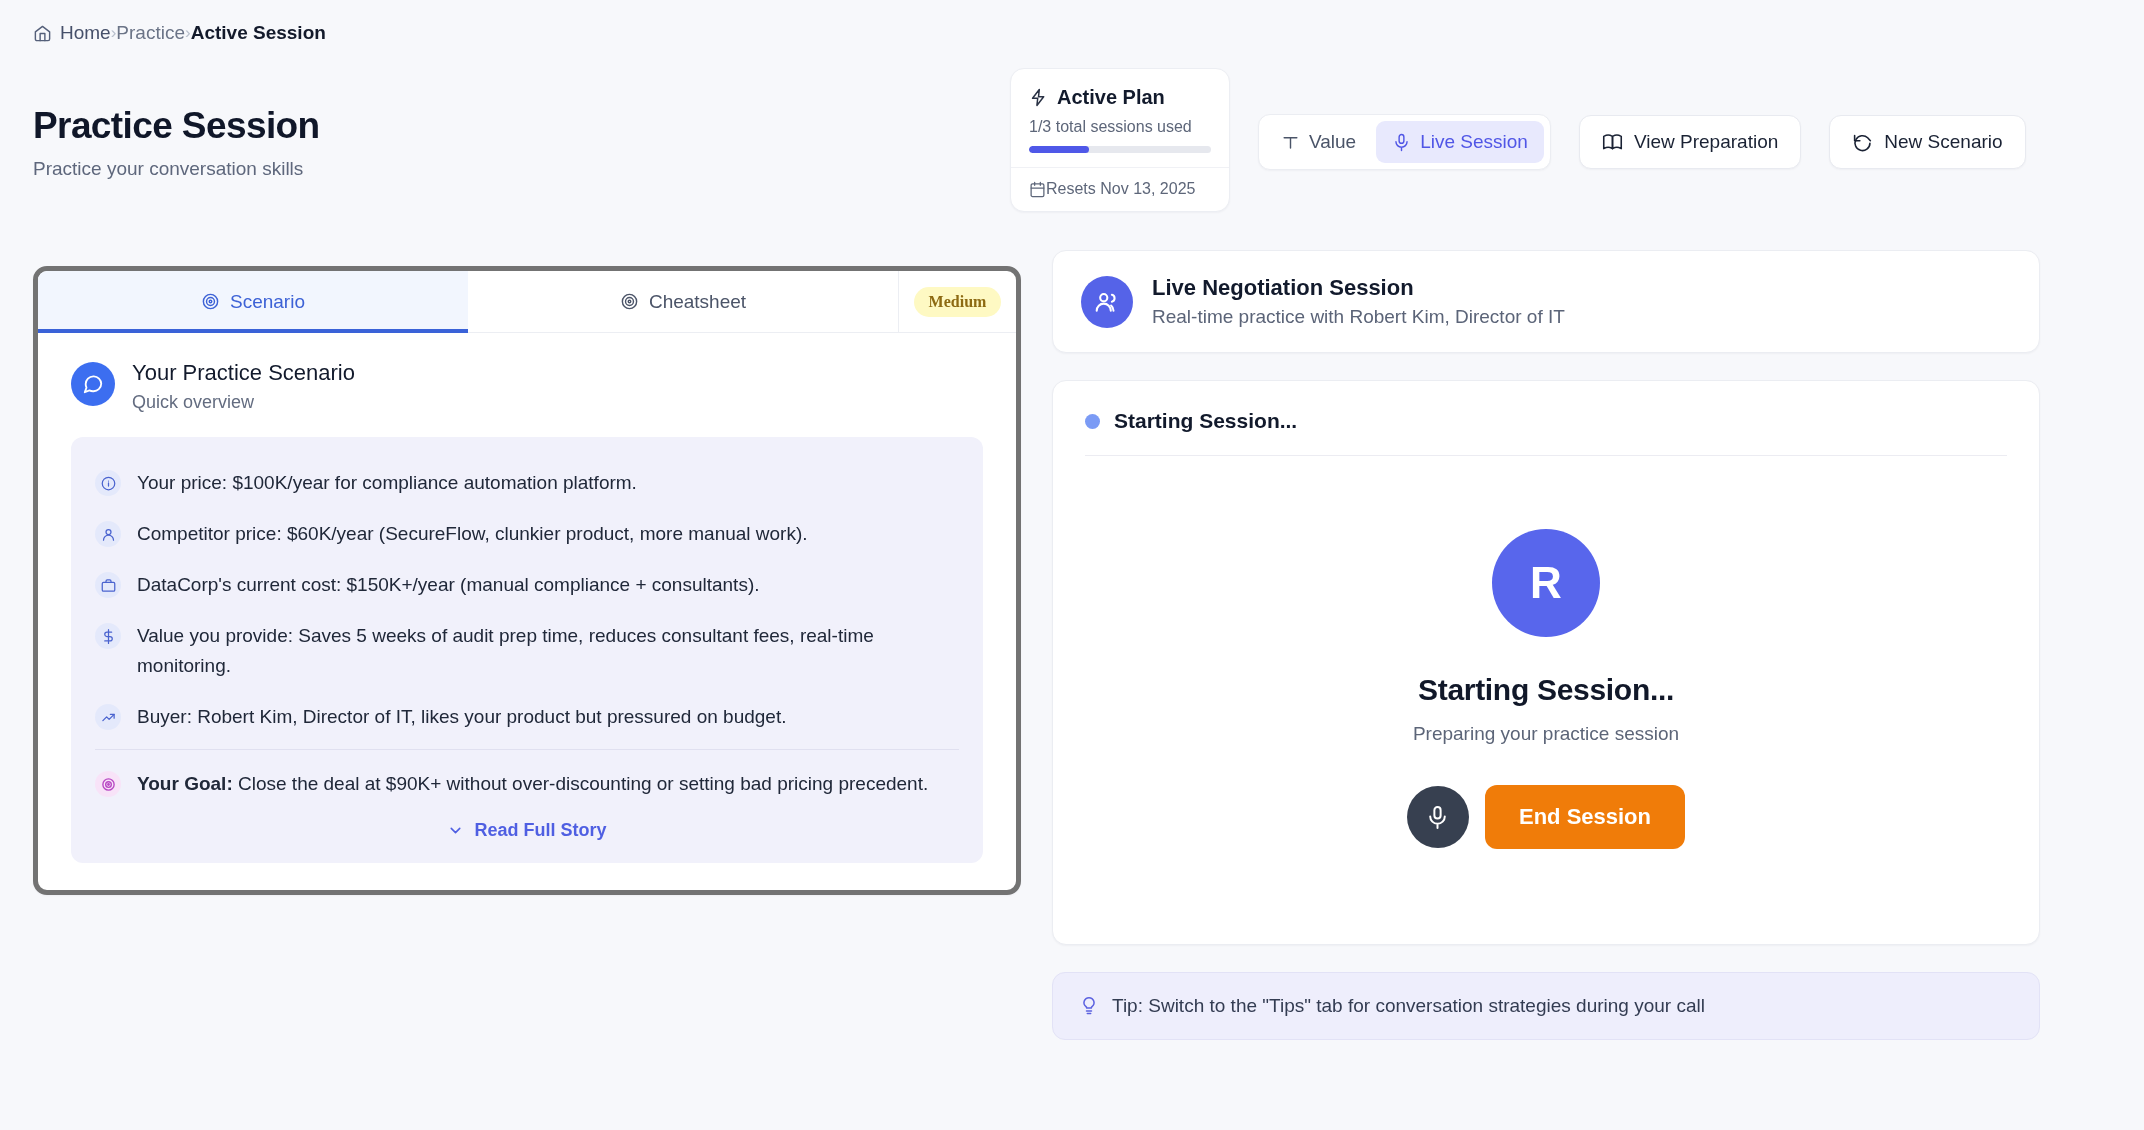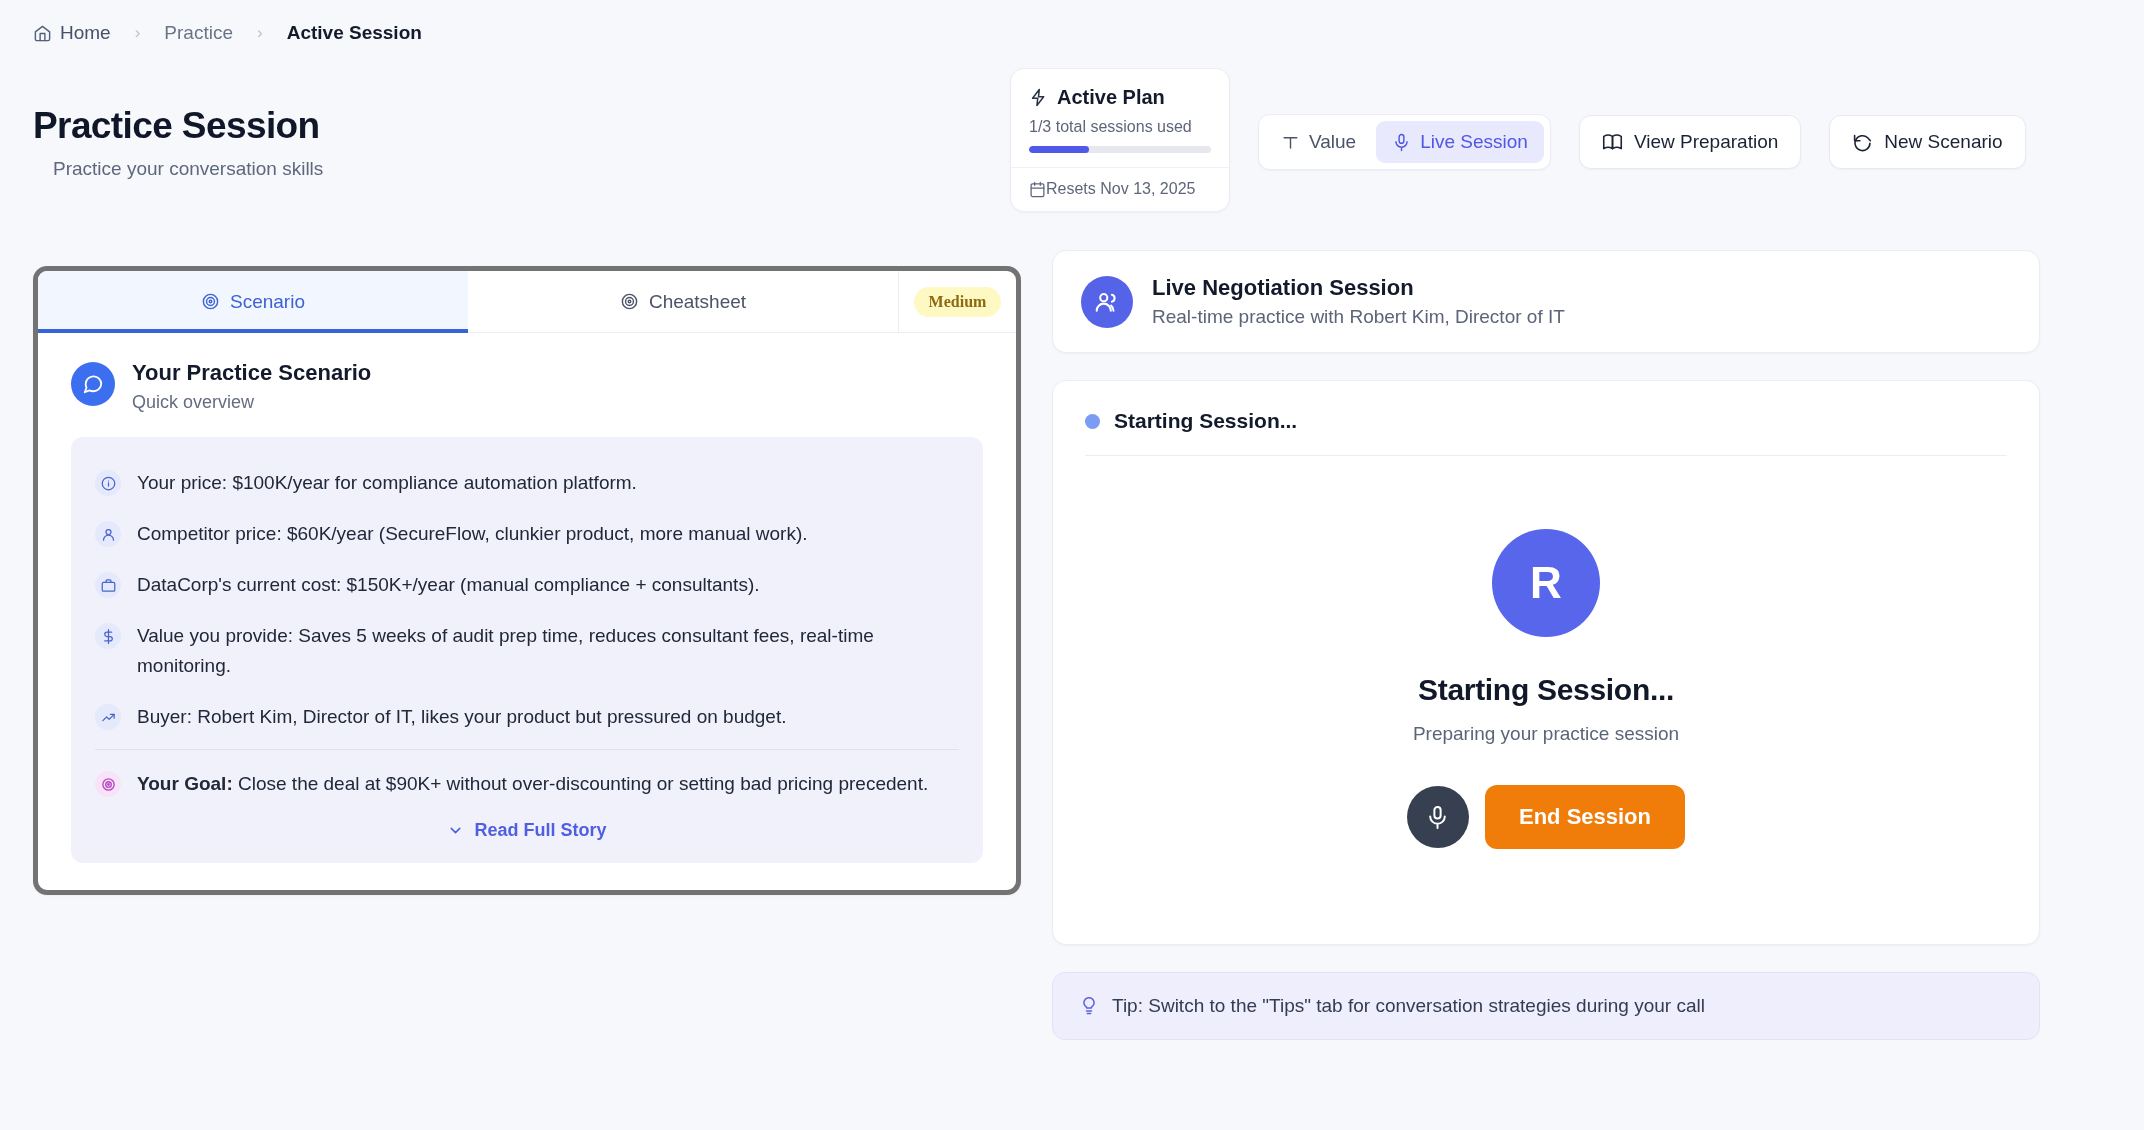--- a/index.html
+++ b/index.html
@@ -8,33 +8,33 @@
     background: #f7f8fb;
     font-family: "Liberation Sans", sans-serif;
     color: #1e2433;
     overflow: hidden;
   }
   .page { position: relative; width: 2144px; height: 1130px; }
 
   
   .breadcrumb {
     position: absolute; left: 33px; top: 22px;
-    display: flex; align-items: center; gap: 24px;
+    display: flex; align-items: center; gap: 0;
     font-size: 19px; color: #6b7487;
   }
   .bc-item { display: flex; align-items: center; gap: 8px; }
   .bc-home { color: #46506a; }
   .bc-sep { color: #b9c0cd; font-size: 17px; }
   .bc-current { color: #131a2b; font-weight: 700; }
   .ico { display: inline-flex; align-items: center; justify-content: center; }
 
   
   .title-block { position: absolute; left: 33px; top: 105px; }
   .page-title { font-size: 37px; font-weight: 700; letter-spacing: -0.6px; color: #101729; }
-  .page-sub { margin-top: 11px; font-size: 19px; color: #5e6running; color:#5e677c;margin-left:20px; }
+  .page-sub { margin-top: 11px; font-size: 19px; color: #5e6running; color:#5e677c; }
 
   
   .plan-card {
     position: absolute; left: 1010px; top: 68px; width: 220px;
     background: #ffffff;
     border: 1px solid #eceef3;
     border-radius: 14px;
     box-shadow: 0 1px 2px rgba(17,24,39,.04);
     overflow: hidden;
   }
@@ -94,21 +94,21 @@
   .badge {
     background: #fef9c3; color: #8d6a12; font-size: 16px; font-weight: 600;
     padding: 6px 15px; border-radius: 20px; font-family: Liberation Serif, serif;
   }
 
   .scn-head { display: flex; align-items: flex-start; gap: 17px; padding: 27px 33px 0 33px; }
   .scn-avatar {
     width: 44px; height: 44px; border-radius: 50%; background: #3c6ef0;
     display: flex; align-items: center; justify-content: center; flex: none; margin-top: 2px;
   }
-  .scn-title { font-size: 22px; font-weight: 700; color: #121a2c; }
+  .scn-title { font-size: 22px; font-weight: 400; color: #121a2c; }
   .scn-sub { margin-top: 6px; font-size: 18px; color: #636c80; }
 
   .scn-box {
     margin: 24px 33px 27px 33px; background: #f1f1fb;
     border-radius: 12px; padding: 21px 24px 14px 24px;
   }
   .scn-row { display: flex; align-items: flex-start; gap: 16px; padding: 10px 0 11px 0; }
   .scn-row .bullet-ico {
     width: 26px; height: 26px; border-radius: 50%;
     display: flex; align-items: center; justify-content: center; flex: none; margin-top: 2px;

